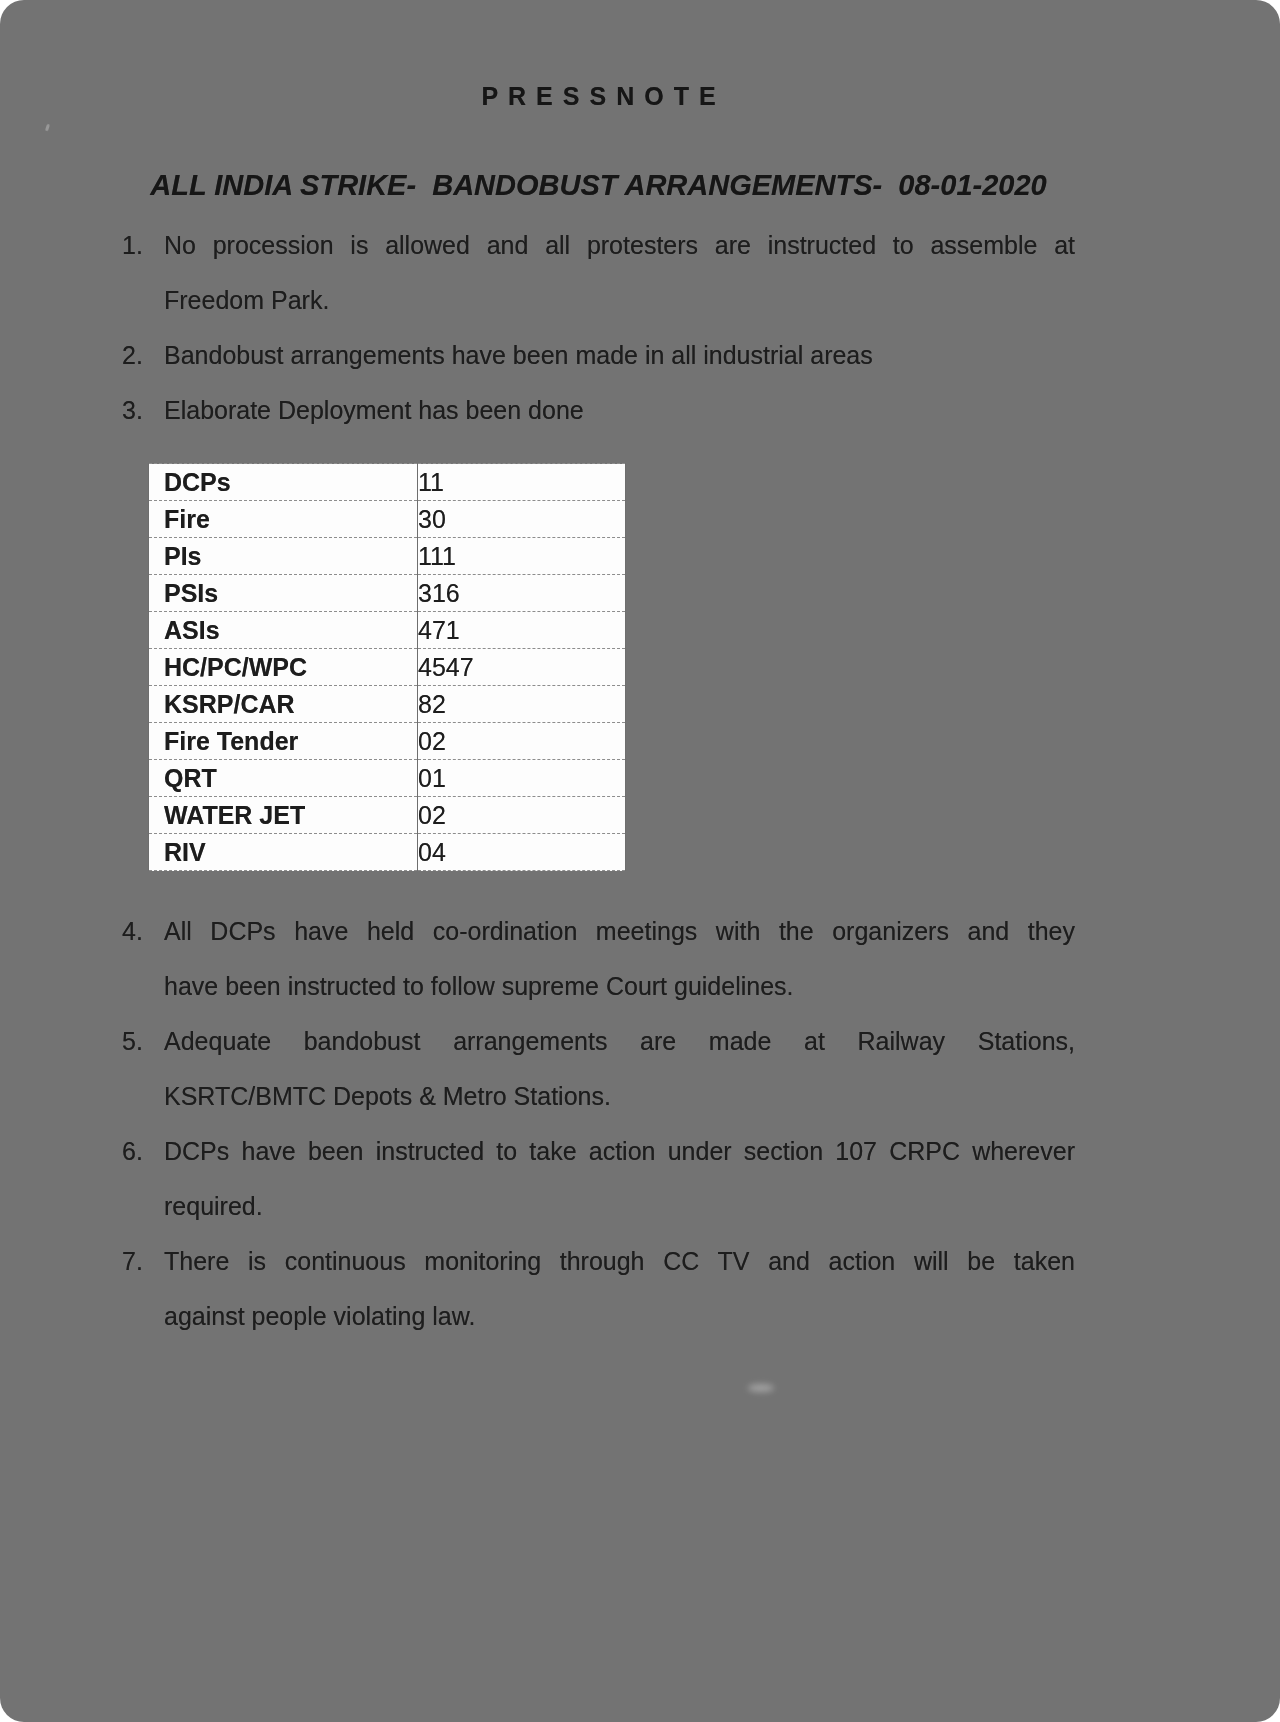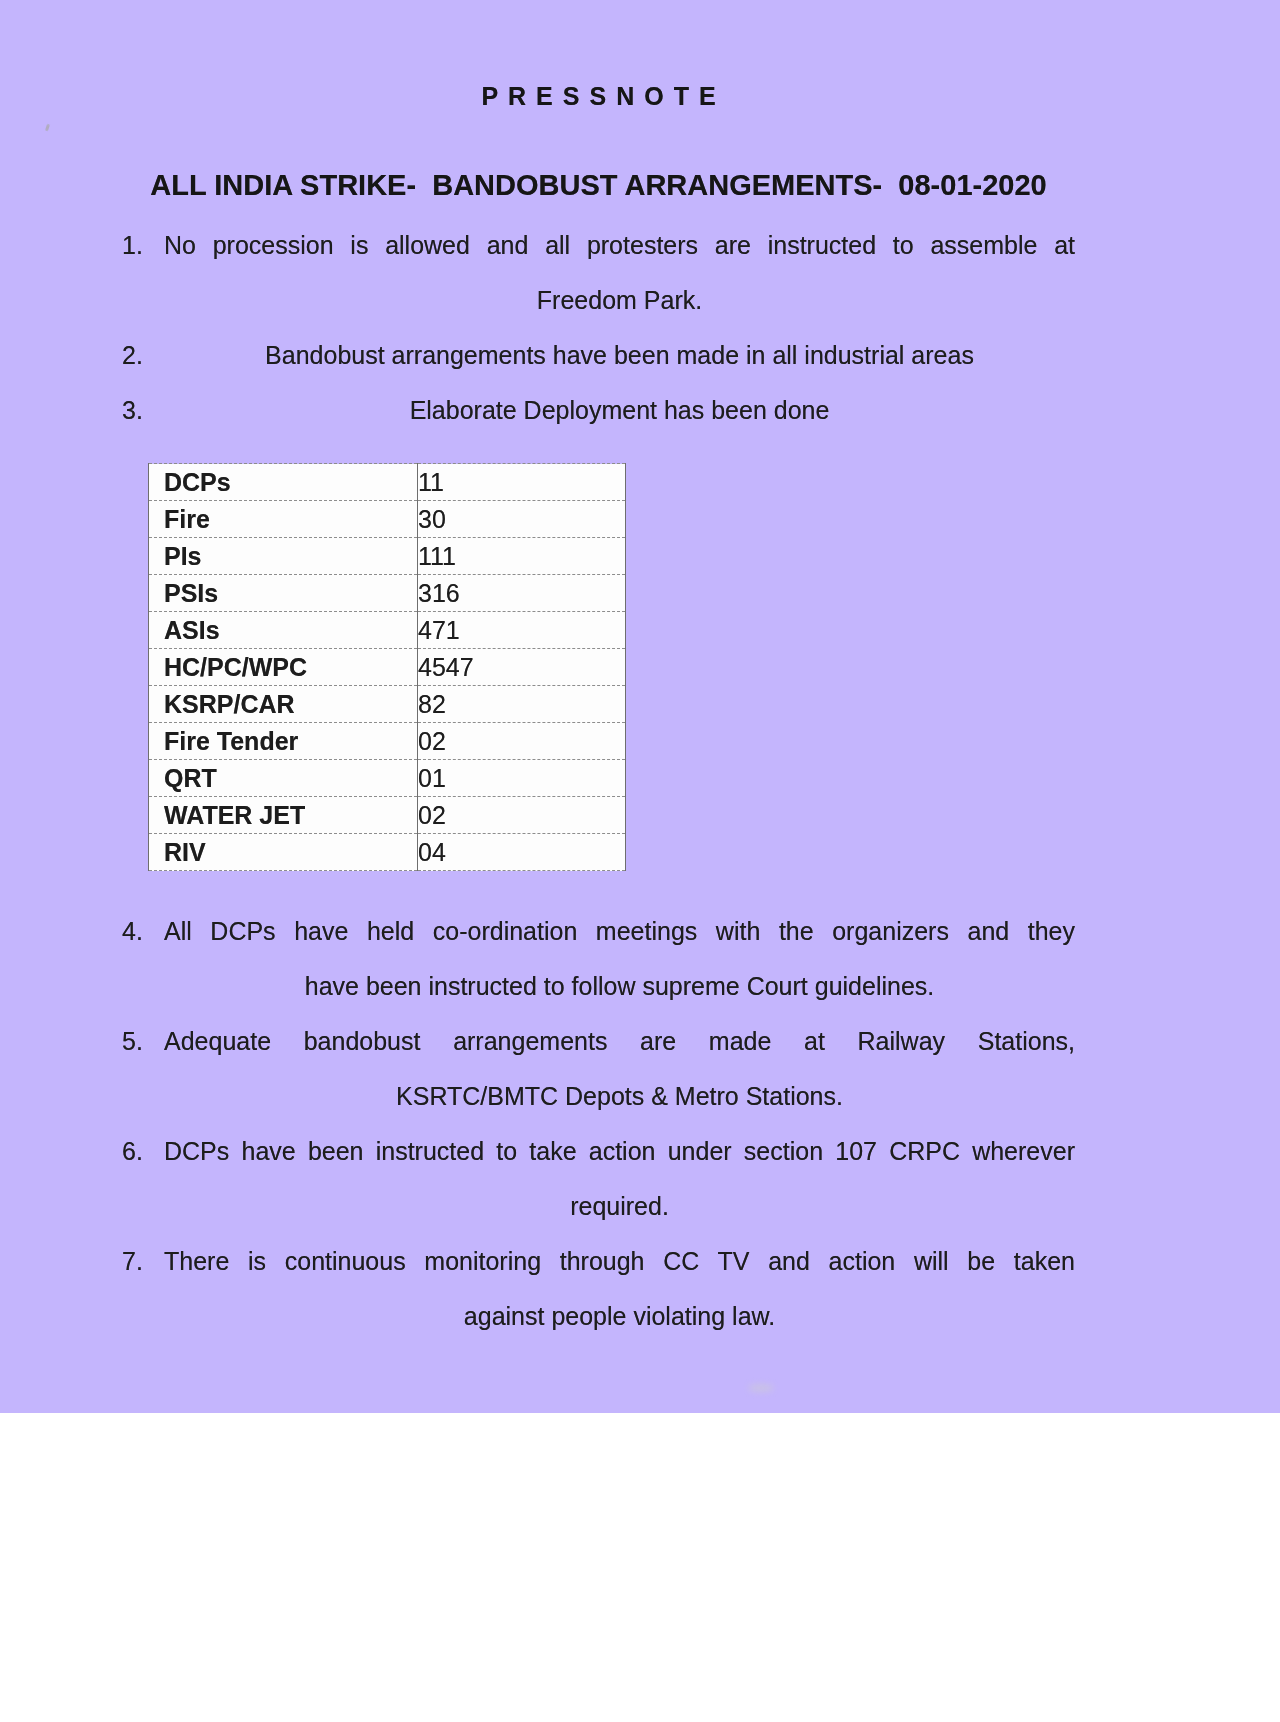--- a/index.html
+++ b/index.html
@@ -5,56 +5,58 @@
   * { margin: 0; padding: 0; box-sizing: border-box; }
   html, body { background: #ffffff; }
   body {
     width: 1280px;
     font-family: "Liberation Sans", sans-serif;
     color: #1d1d1d;
   }
   .page {
     position: relative;
     width: 1280px;
-    height: 1413px;
-    background: #c4b5fd;
+    height: 1722px;
+    background: #737373;
     padding: 82px 205px 0 122px;
     overflow: hidden;
     text-shadow: 0 0 0.6px rgba(40,40,40,0.65);
+    border-radius: 24px;
   }
   .doc-title {
     text-align: center;
     font-size: 25px;
     font-weight: bold;
     letter-spacing: 10px;
     margin-right: -10px; 
     color: #161616;
   }
   .doc-heading {
     text-align: center;
     font-size: 29px;
     font-weight: bold;
     margin-top: 58px;
     white-space: pre;
     color: #161616;
+    font-style: italic;
   }
   .items { margin-top: 16px; }
   .item .line {
     position: relative;
     padding-left: 42px;
     height: 55px;
     line-height: 55px;
     font-size: 25px;
   }
   .item .num {
     position: absolute;
     left: 0; top: 0;
     width: 36px;
   }
-  .item .txt { display: block; text-align: center; }
+  .item .txt { display: block; }
   .item.justify .first .txt {
     text-align: justify;
     text-align-last: justify;
     -moz-text-align-last: justify;
   }
   table.deploy {
     border-collapse: collapse;
     table-layout: fixed;
     width: 477px;
     margin: 25px 0 33px 26px;

